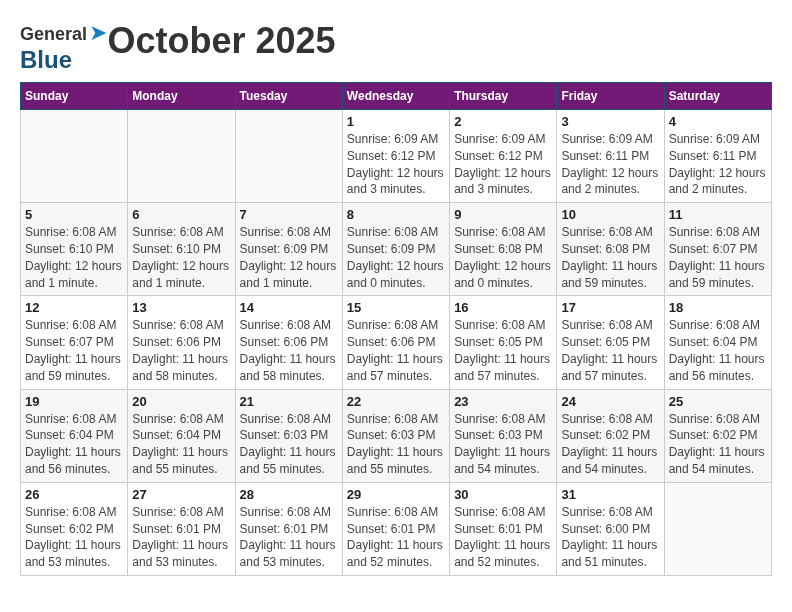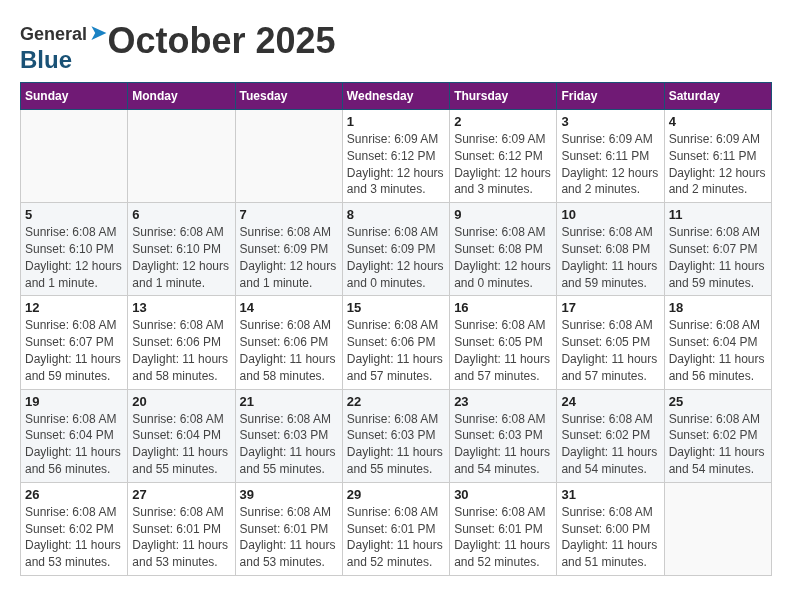--- a/index.html
+++ b/index.html
@@ -291,21 +291,21 @@
 Sunset: 6:02 PM
 Daylight: 11 hours and 53 minutes.</div>
         </td>
         <td>
           <div class="day-number">27</div>
           <div class="day-info" style="white-space: pre-line;">Sunrise: 6:08 AM
 Sunset: 6:01 PM
 Daylight: 11 hours and 53 minutes.</div>
         </td>
         <td>
-          <div class="day-number">39</div>
+          <div class="day-number">28</div>
           <div class="day-info" style="white-space: pre-line;">Sunrise: 6:08 AM
 Sunset: 6:01 PM
 Daylight: 11 hours and 53 minutes.</div>
         </td>
         <td>
           <div class="day-number">29</div>
           <div class="day-info" style="white-space: pre-line;">Sunrise: 6:08 AM
 Sunset: 6:01 PM
 Daylight: 11 hours and 52 minutes.</div>
         </td>

